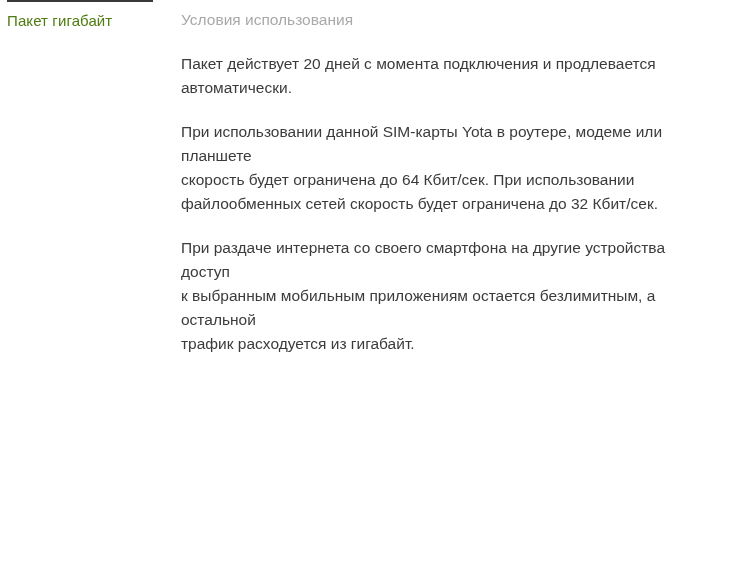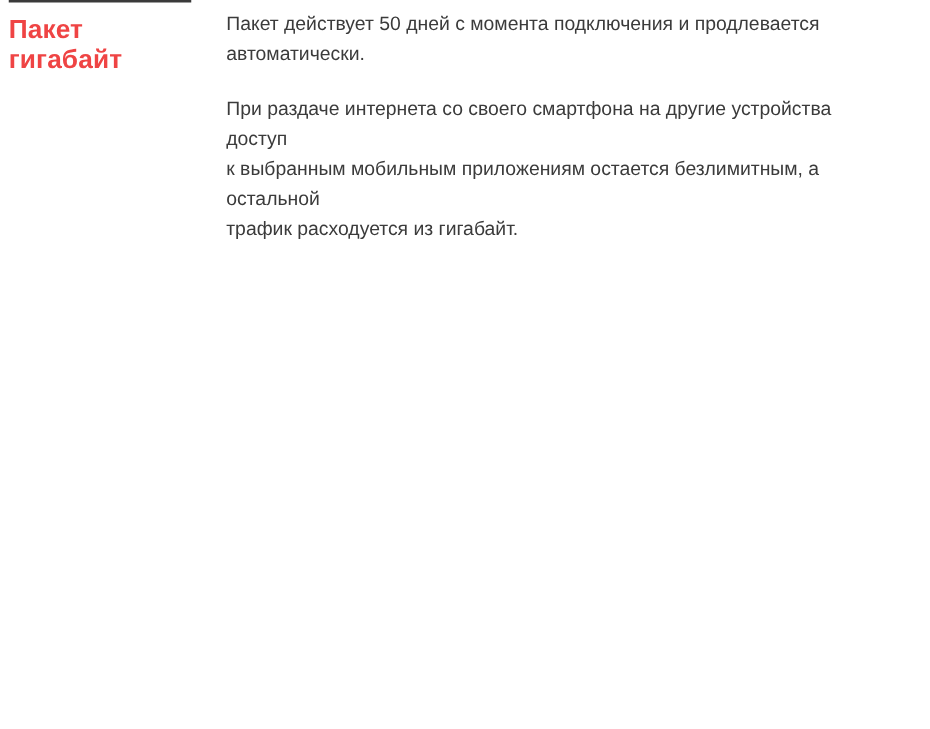--- a/index.html
+++ b/index.html
@@ -15,23 +15,23 @@
     background: #ffffff;
   }
   .label-col {
     width: 146px;
     margin-left: 7px;
     border-top: 2px solid #3a3a3a;
     padding-top: 10px;
     flex: 0 0 auto;
   }
   .label-col .label {
-    font-size: 21px;
-    font-weight: bold;
-    color: #ef4444;
+    font-size: 15px;
+    font-weight: normal;
+    color: #4d7c0f;
     letter-spacing: 0.1px;
   }
   .content-col {
     margin-left: 28px;
     padding-top: 8px;
     width: 530px;
     flex: 0 0 auto;
   }
   .para {
     font-size: 15.5px;
@@ -50,25 +50,29 @@
 
 <div class="row">
 
   <div class="label-col">
     <div class="label">Пакет гигабайт</div>
   </div>
 
   <div class="content-col">
 
 
+    <p class="para muted">Условия использования</p>
 
-    <p class="para">Пакет действует 50 дней с момента подключения и продлевается
+    <p class="para">Пакет действует 20 дней с момента подключения и продлевается
 автоматически.</p>
 
 
 
+    <p class="para">При использовании данной SIM-карты Yota в роутере, модеме или планшете
+скорость будет ограничена до 64 Кбит/сек. При использовании
+файлообменных сетей скорость будет ограничена до 32 Кбит/сек.</p>
 
     <p class="para">При раздаче интернета со своего смартфона на другие устройства доступ
 к выбранным мобильным приложениям остается безлимитным, а остальной
 трафик расходуется из гигабайт.</p>
   </div>
 
 </div>
 
 </body></html>

